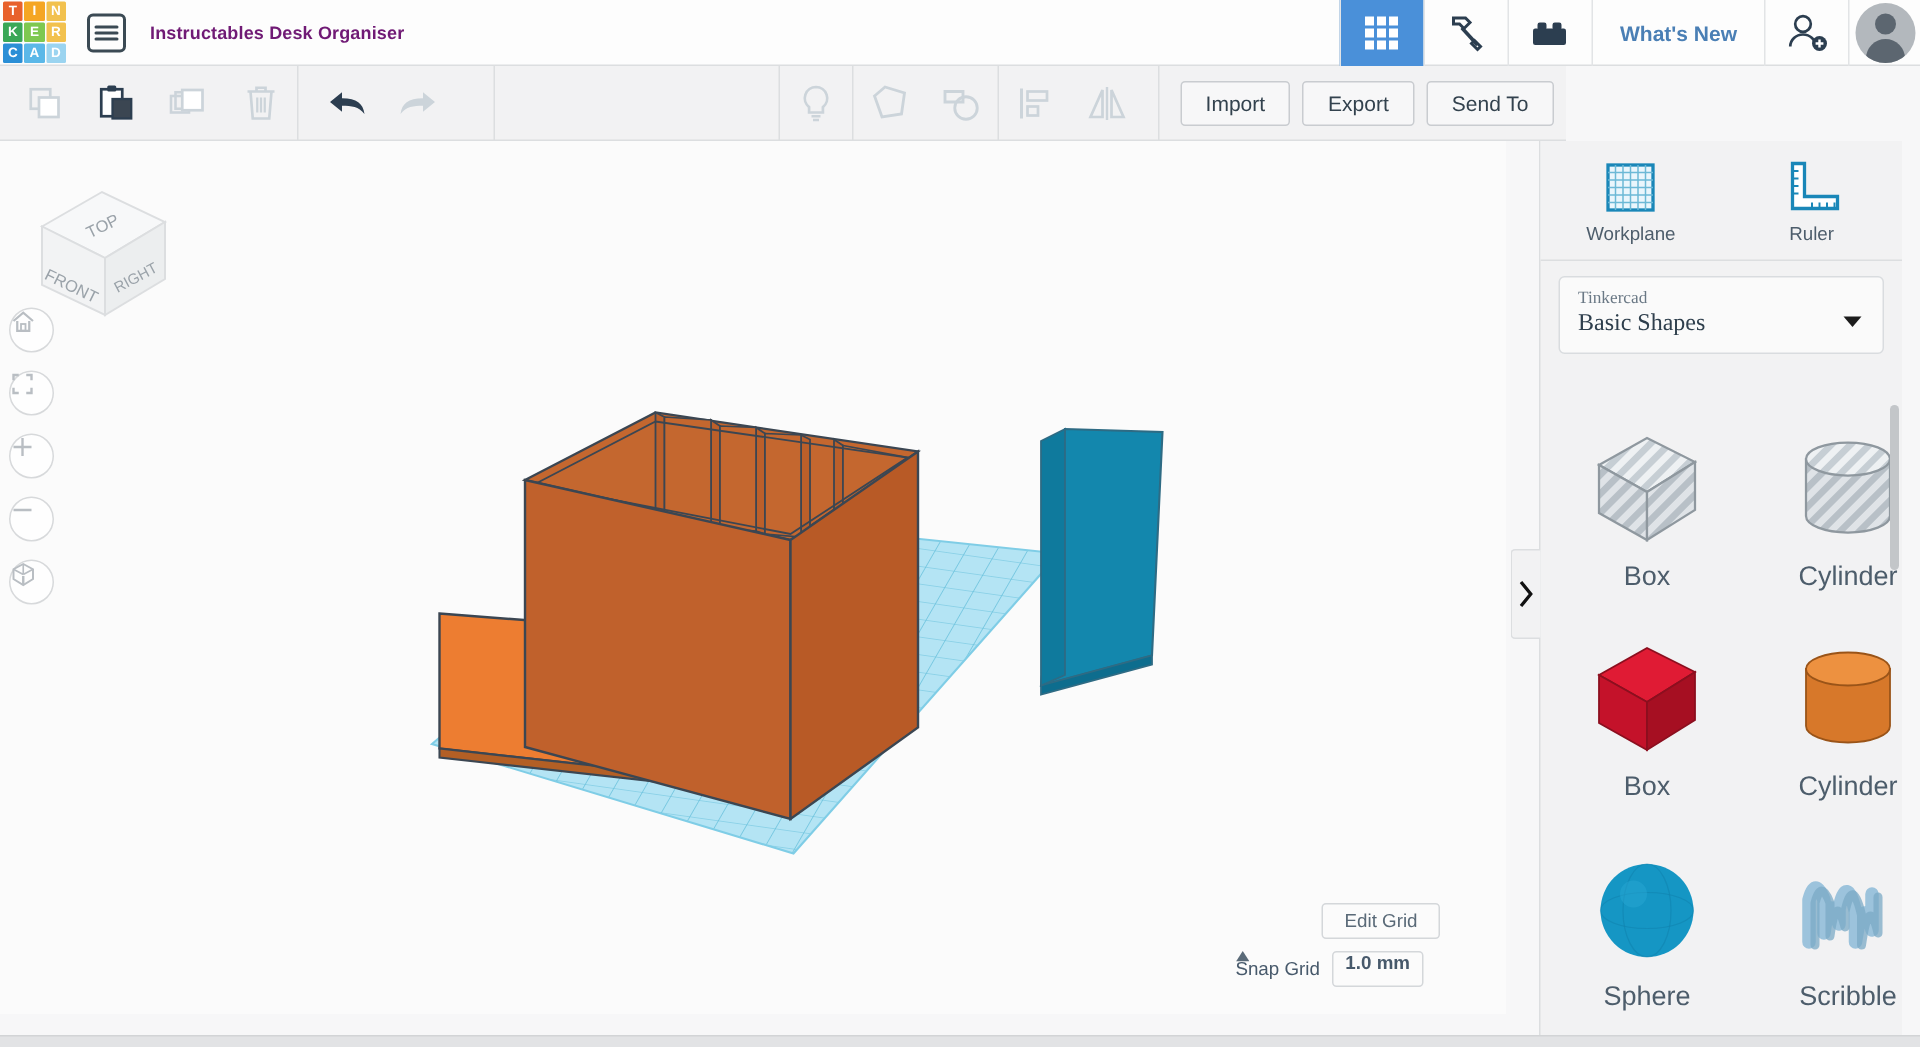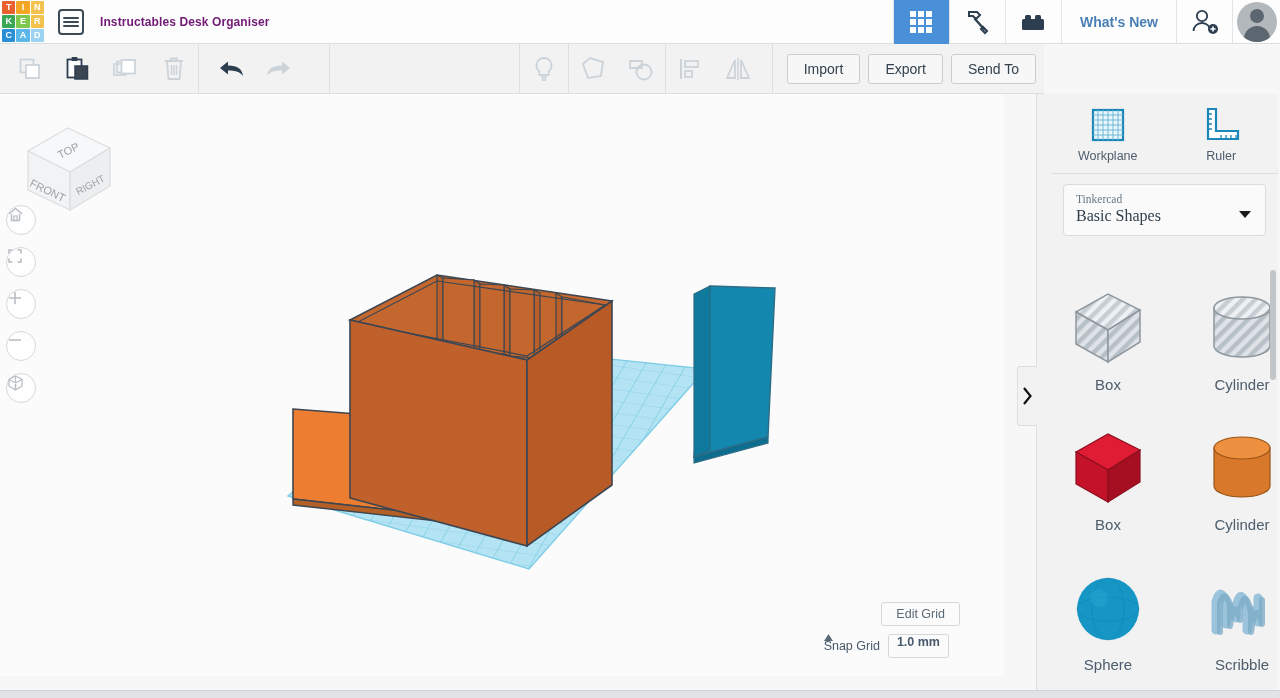--- a/index.html
+++ b/index.html
@@ -96,22 +96,22 @@
     display: flex; align-items: center; gap: 8px; }
   .snap-label { font-size: 12.5px; color: #47596b; }
   .snap-select {
     height: 24px; padding: 0 8px; border: 1px solid #d4d7da; border-radius: 3px;
     background: #fbfbfb; font-size: 12.5px; color: #47596b;
     display: flex; align-items: flex-start; gap: 12px; font-weight: bold;
   }
 
   
   .panel {
-    position: absolute; top: 94px; right: 2px; width: 242px; height: 604px;
-    background: #f2f2f3; border-left: 1px solid #dcdee0; padding-left: 14px;
+    position: absolute; top: 94px; right: 12px; width: 242px; height: 604px;
+    background: #f2f2f3; border-left: 1px solid #dcdee0;
   }
   .panel-tools {
     height: 80px; display: flex; border-bottom: 1px solid #dcdee0;
     background: #f2f2f3;
   }
   .panel-tool { flex: 1; display: flex; flex-direction: column;
     align-items: center; justify-content: center; gap: 4px; }
   .panel-tool span { font-size: 12.5px; color: #4d5d6b; }
   .shape-select {
     margin: 10px 12px; background: #fafafa; border: 1px solid #d9dcdf;
@@ -122,21 +122,21 @@
   .caret-down { position: absolute; right: 14px; top: 26px;
     width: 0; height: 0; border-left: 6px solid transparent;
     border-right: 6px solid transparent; border-top: 7px solid #1c1c1c; }
   .shape-grid {
     position: absolute; top: 168px; left: 0; width: 276px; height: 436px;
     display: grid; grid-template-columns: 1fr 1fr; align-content: start;
     padding: 8px 4px 0 4px; overflow: hidden;
   }
   .shape-cell { height: 140px; display: flex; flex-direction: column;
     align-items: center; justify-content: center; gap: 6px; }
-  .shape-cell span { font-size: 15px; color: #4d5d6b; }
+  .shape-cell span { font-size: 18px; color: #4d5d6b; }
   .panel-scrollbar {
     position: absolute; right: 2px; top: 176px; width: 6px; height: 110px;
     border-radius: 3px; background: #c3c6c9;
   }
   .collapse-handle {
     position: absolute; left: -20px; top: 272px; width: 20px; height: 60px;
     background: #f2f2f3; border: 1px solid #dcdee0; border-right: none;
     border-radius: 3px 0 0 3px; display: flex; align-items: center;
     justify-content: center; font-size: 19px; color: #111; font-weight: 300;
   }

